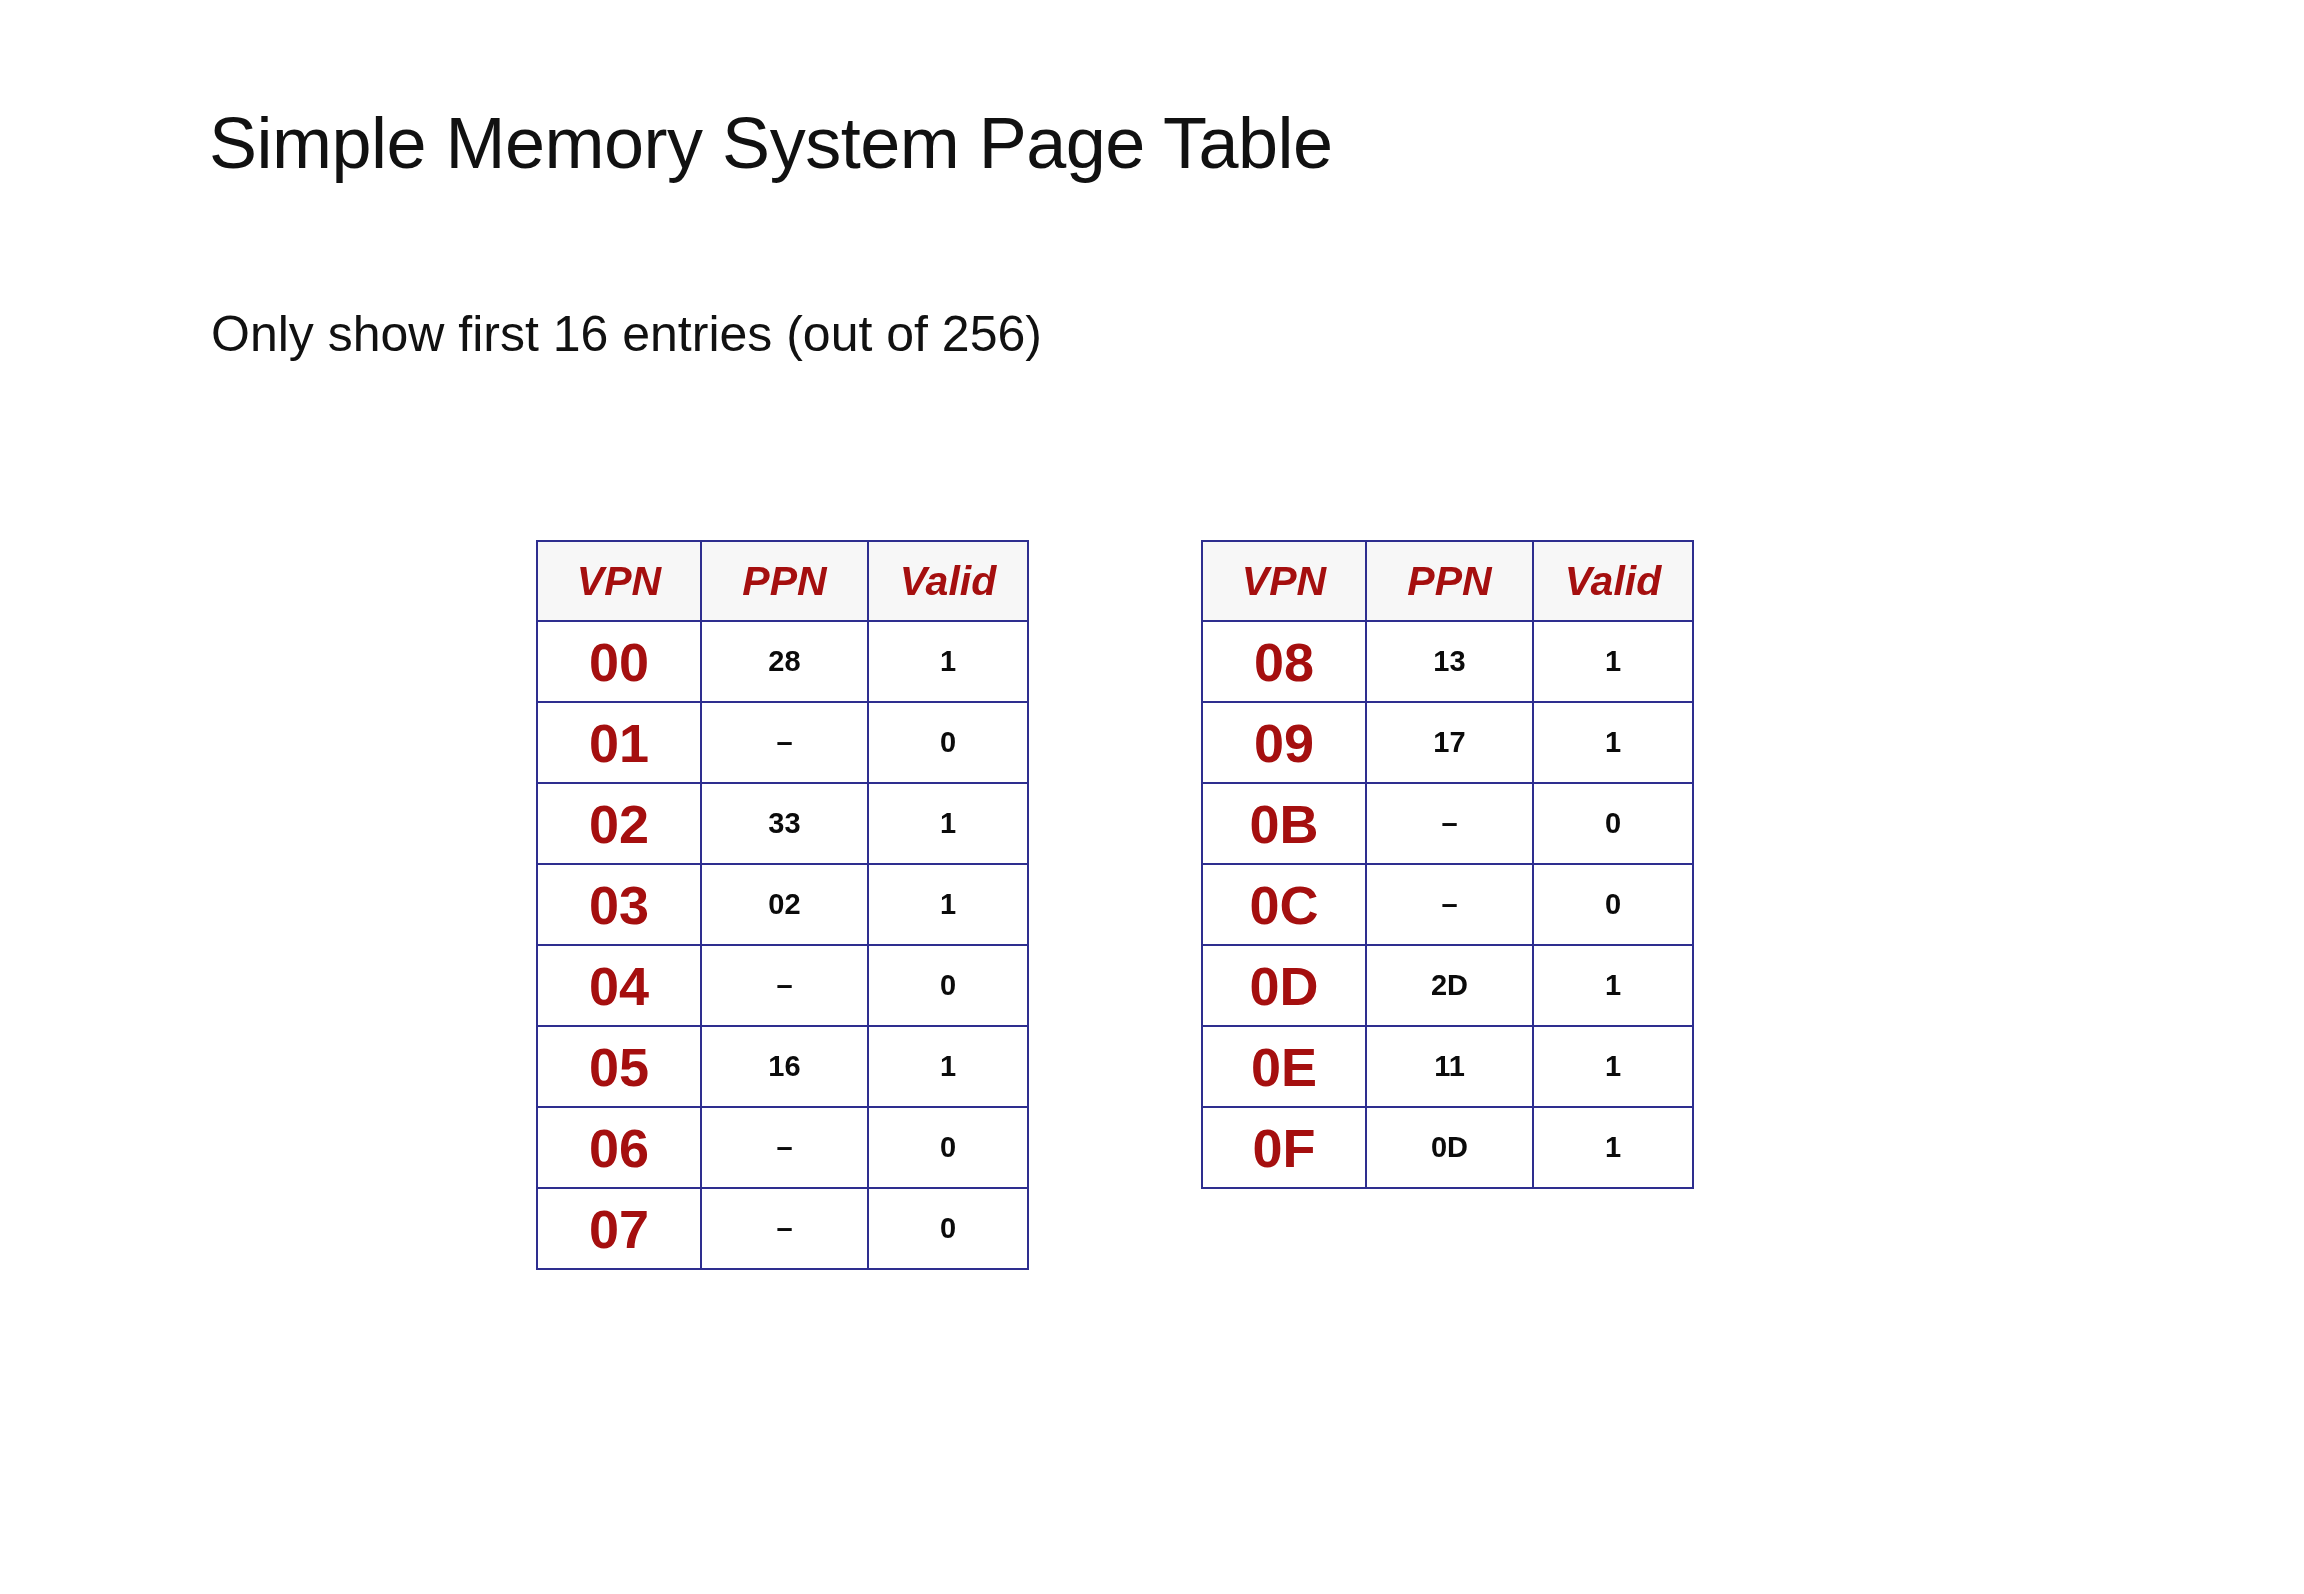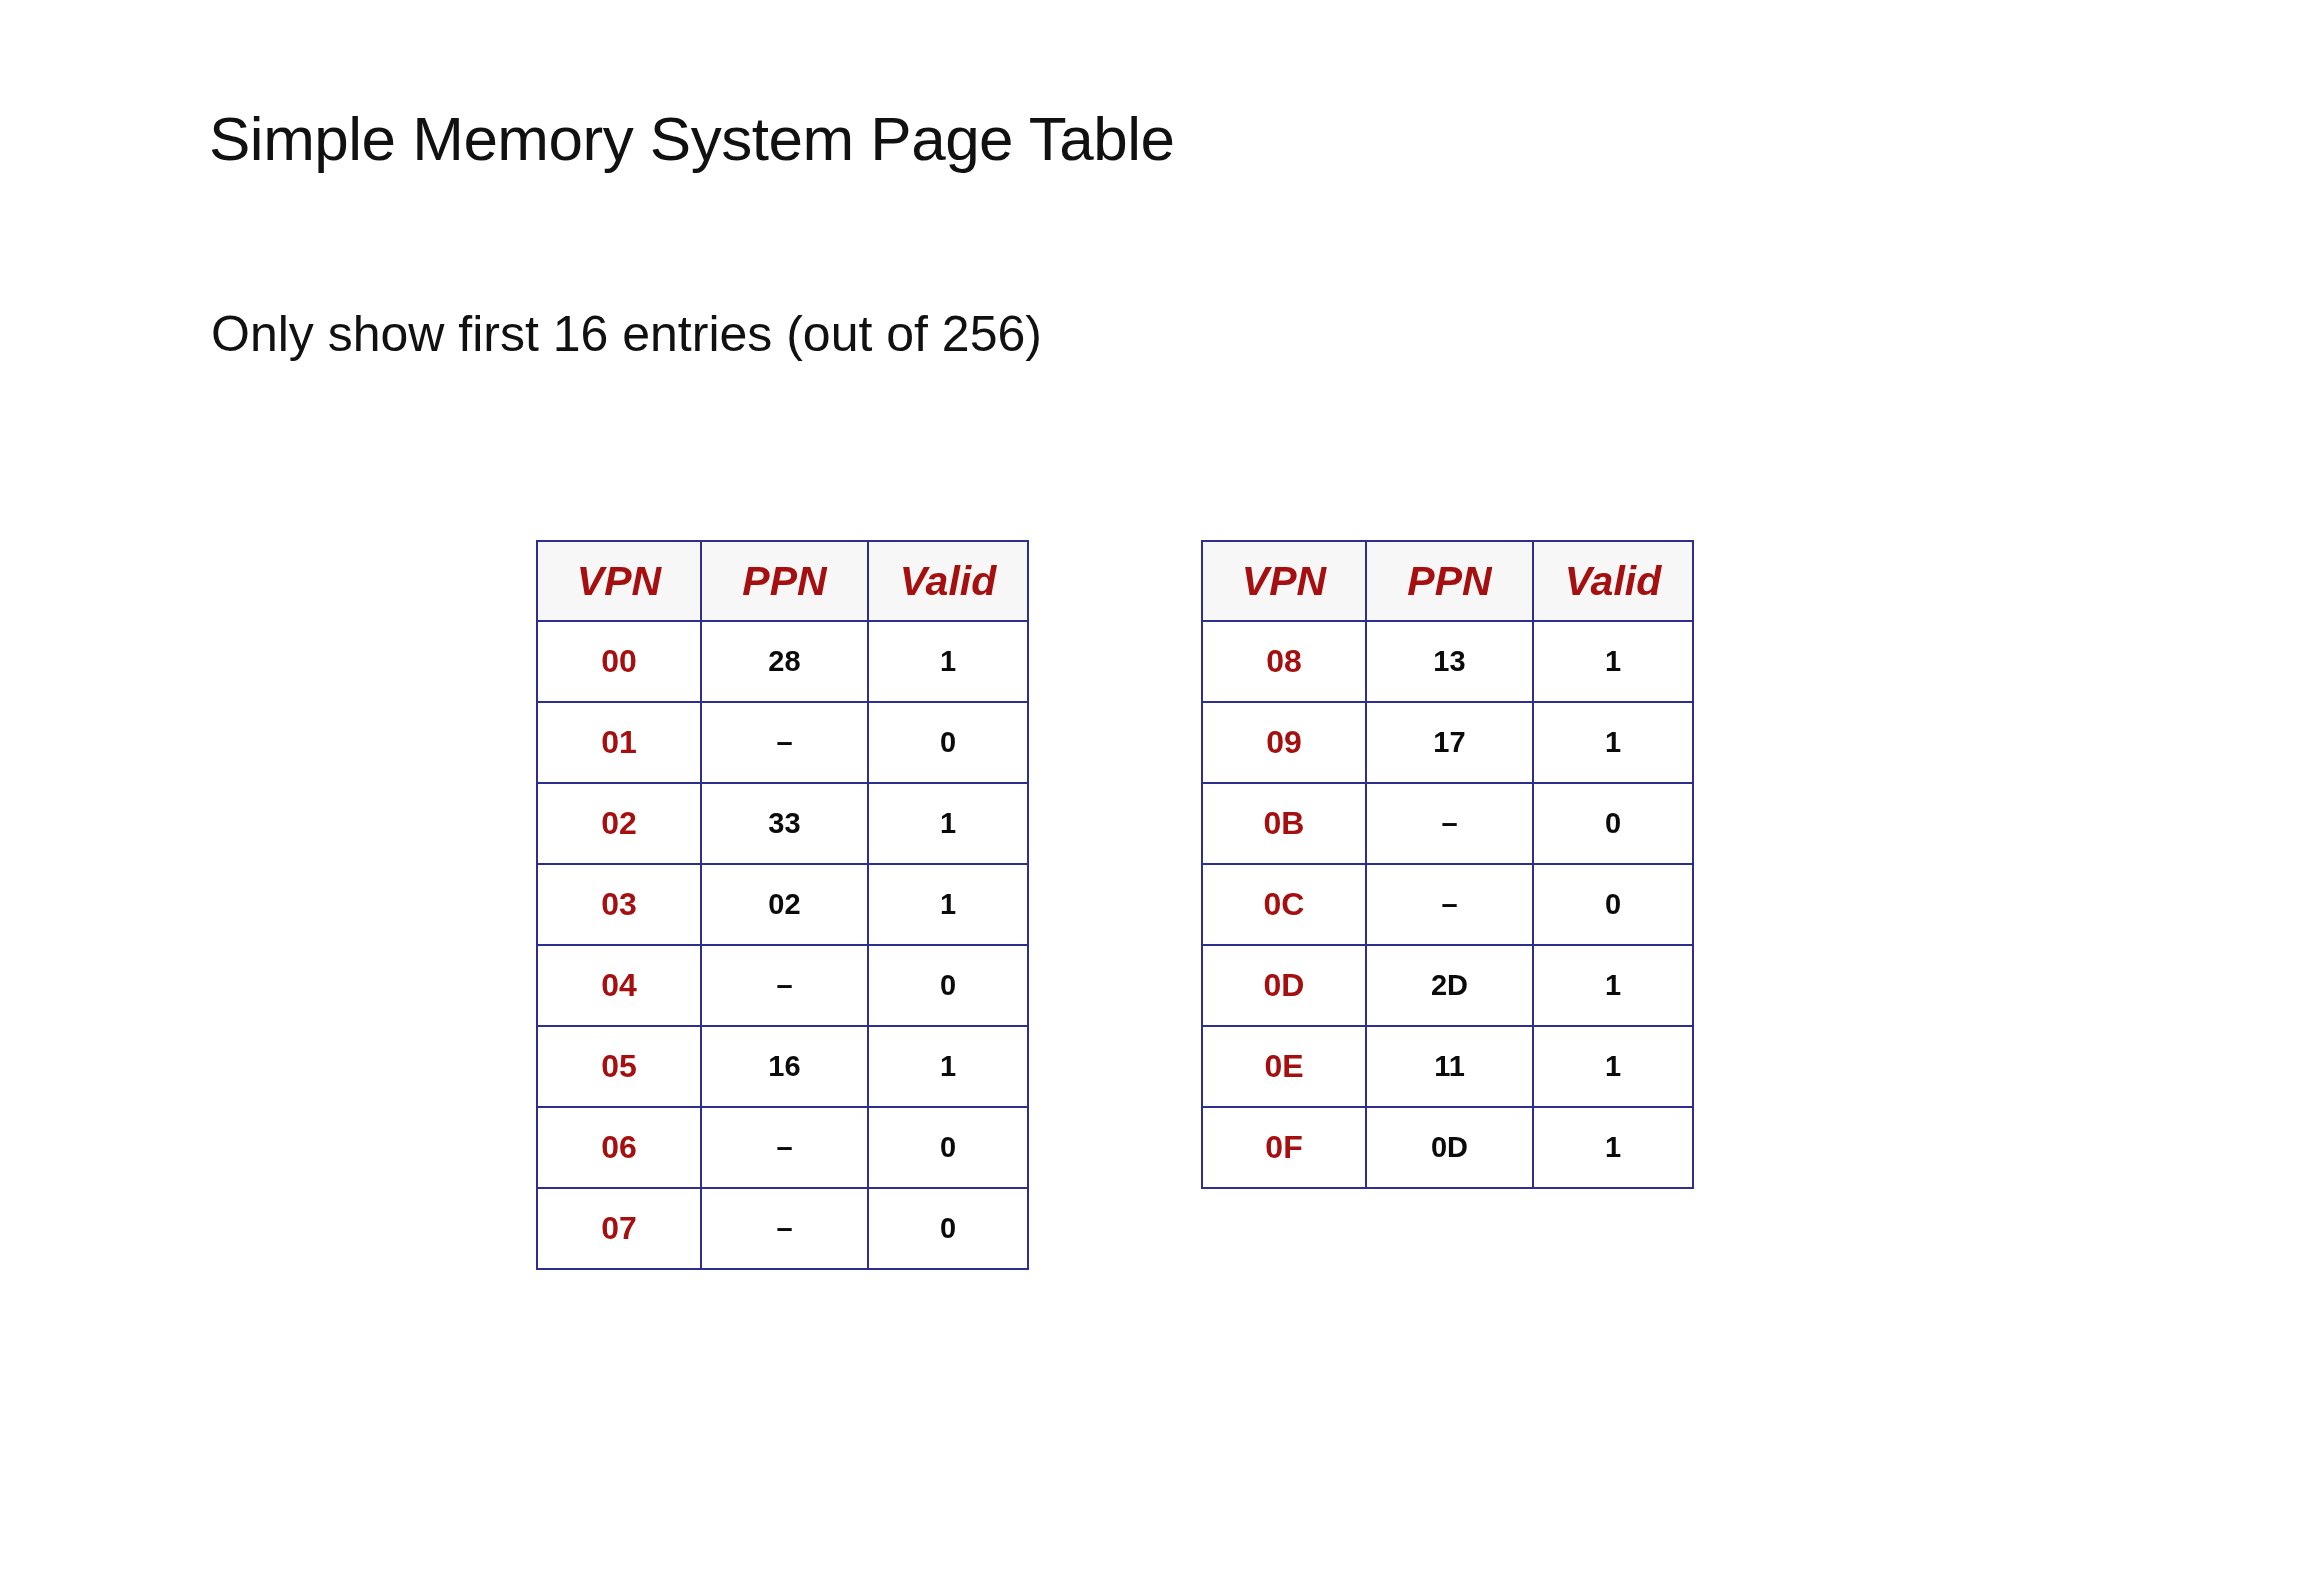--- a/index.html
+++ b/index.html
@@ -13,21 +13,21 @@
     position: relative;
     font-family: "Liberation Sans", sans-serif;
     overflow: hidden;
   }
 
   
   #slide-title {
     position: absolute;
     left: 209px;
     top: 106px;
-    font-size: 62px;
+    font-size: 72px;
     line-height: 1.05;
     font-weight: 400;
     color: #111111;
     letter-spacing: -0.5px;
     white-space: nowrap;
   }
 
   #slide-subtitle {
     position: absolute;
     left: 211px;
@@ -68,21 +68,21 @@
     color: #a50f0f;
     font-style: italic;
     font-weight: bold;
     font-size: 41px;
     height: 70px;
   }
 
   .pt-table td.vpn-cell {
     color: #a50f0f;
     font-weight: bold;
-    font-size: 32px;
+    font-size: 54px;
   }
   .pt-table td.ppn-cell,
   .pt-table td.valid-cell {
     color: #0b0b0b;
     font-weight: bold;
     font-size: 29px;
     text-align: center;
   }
 </style>
 </head>

